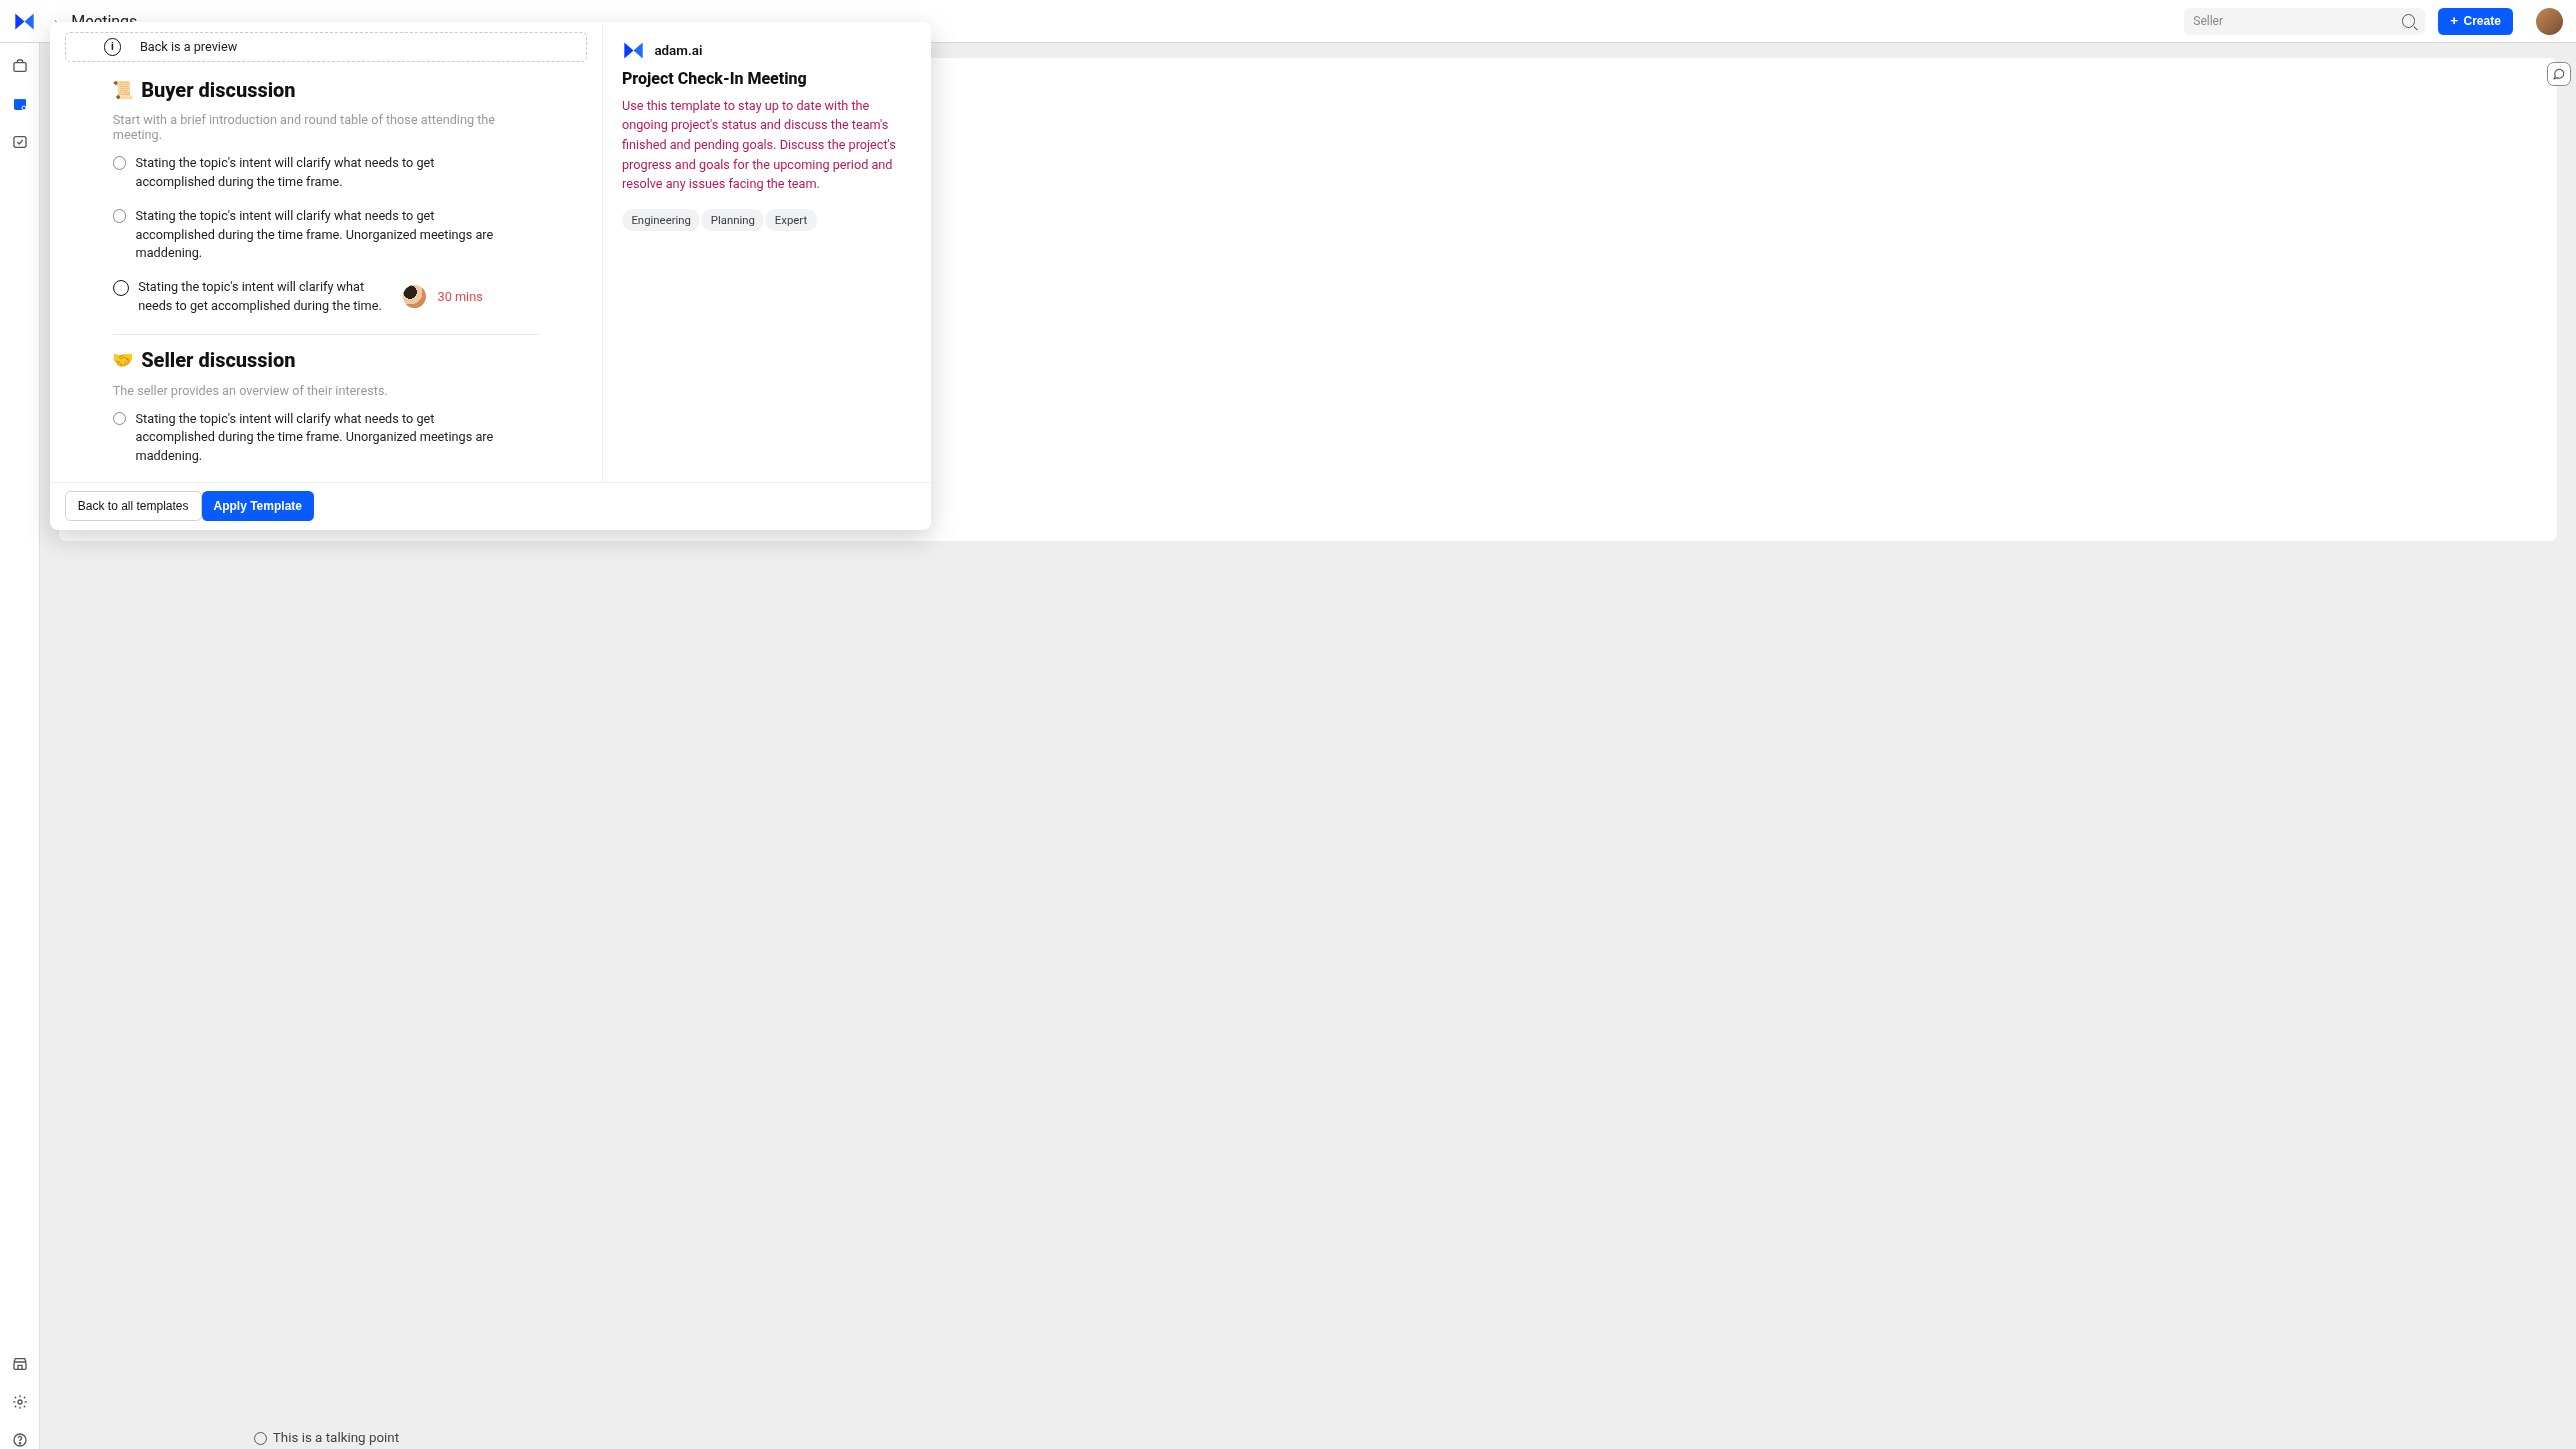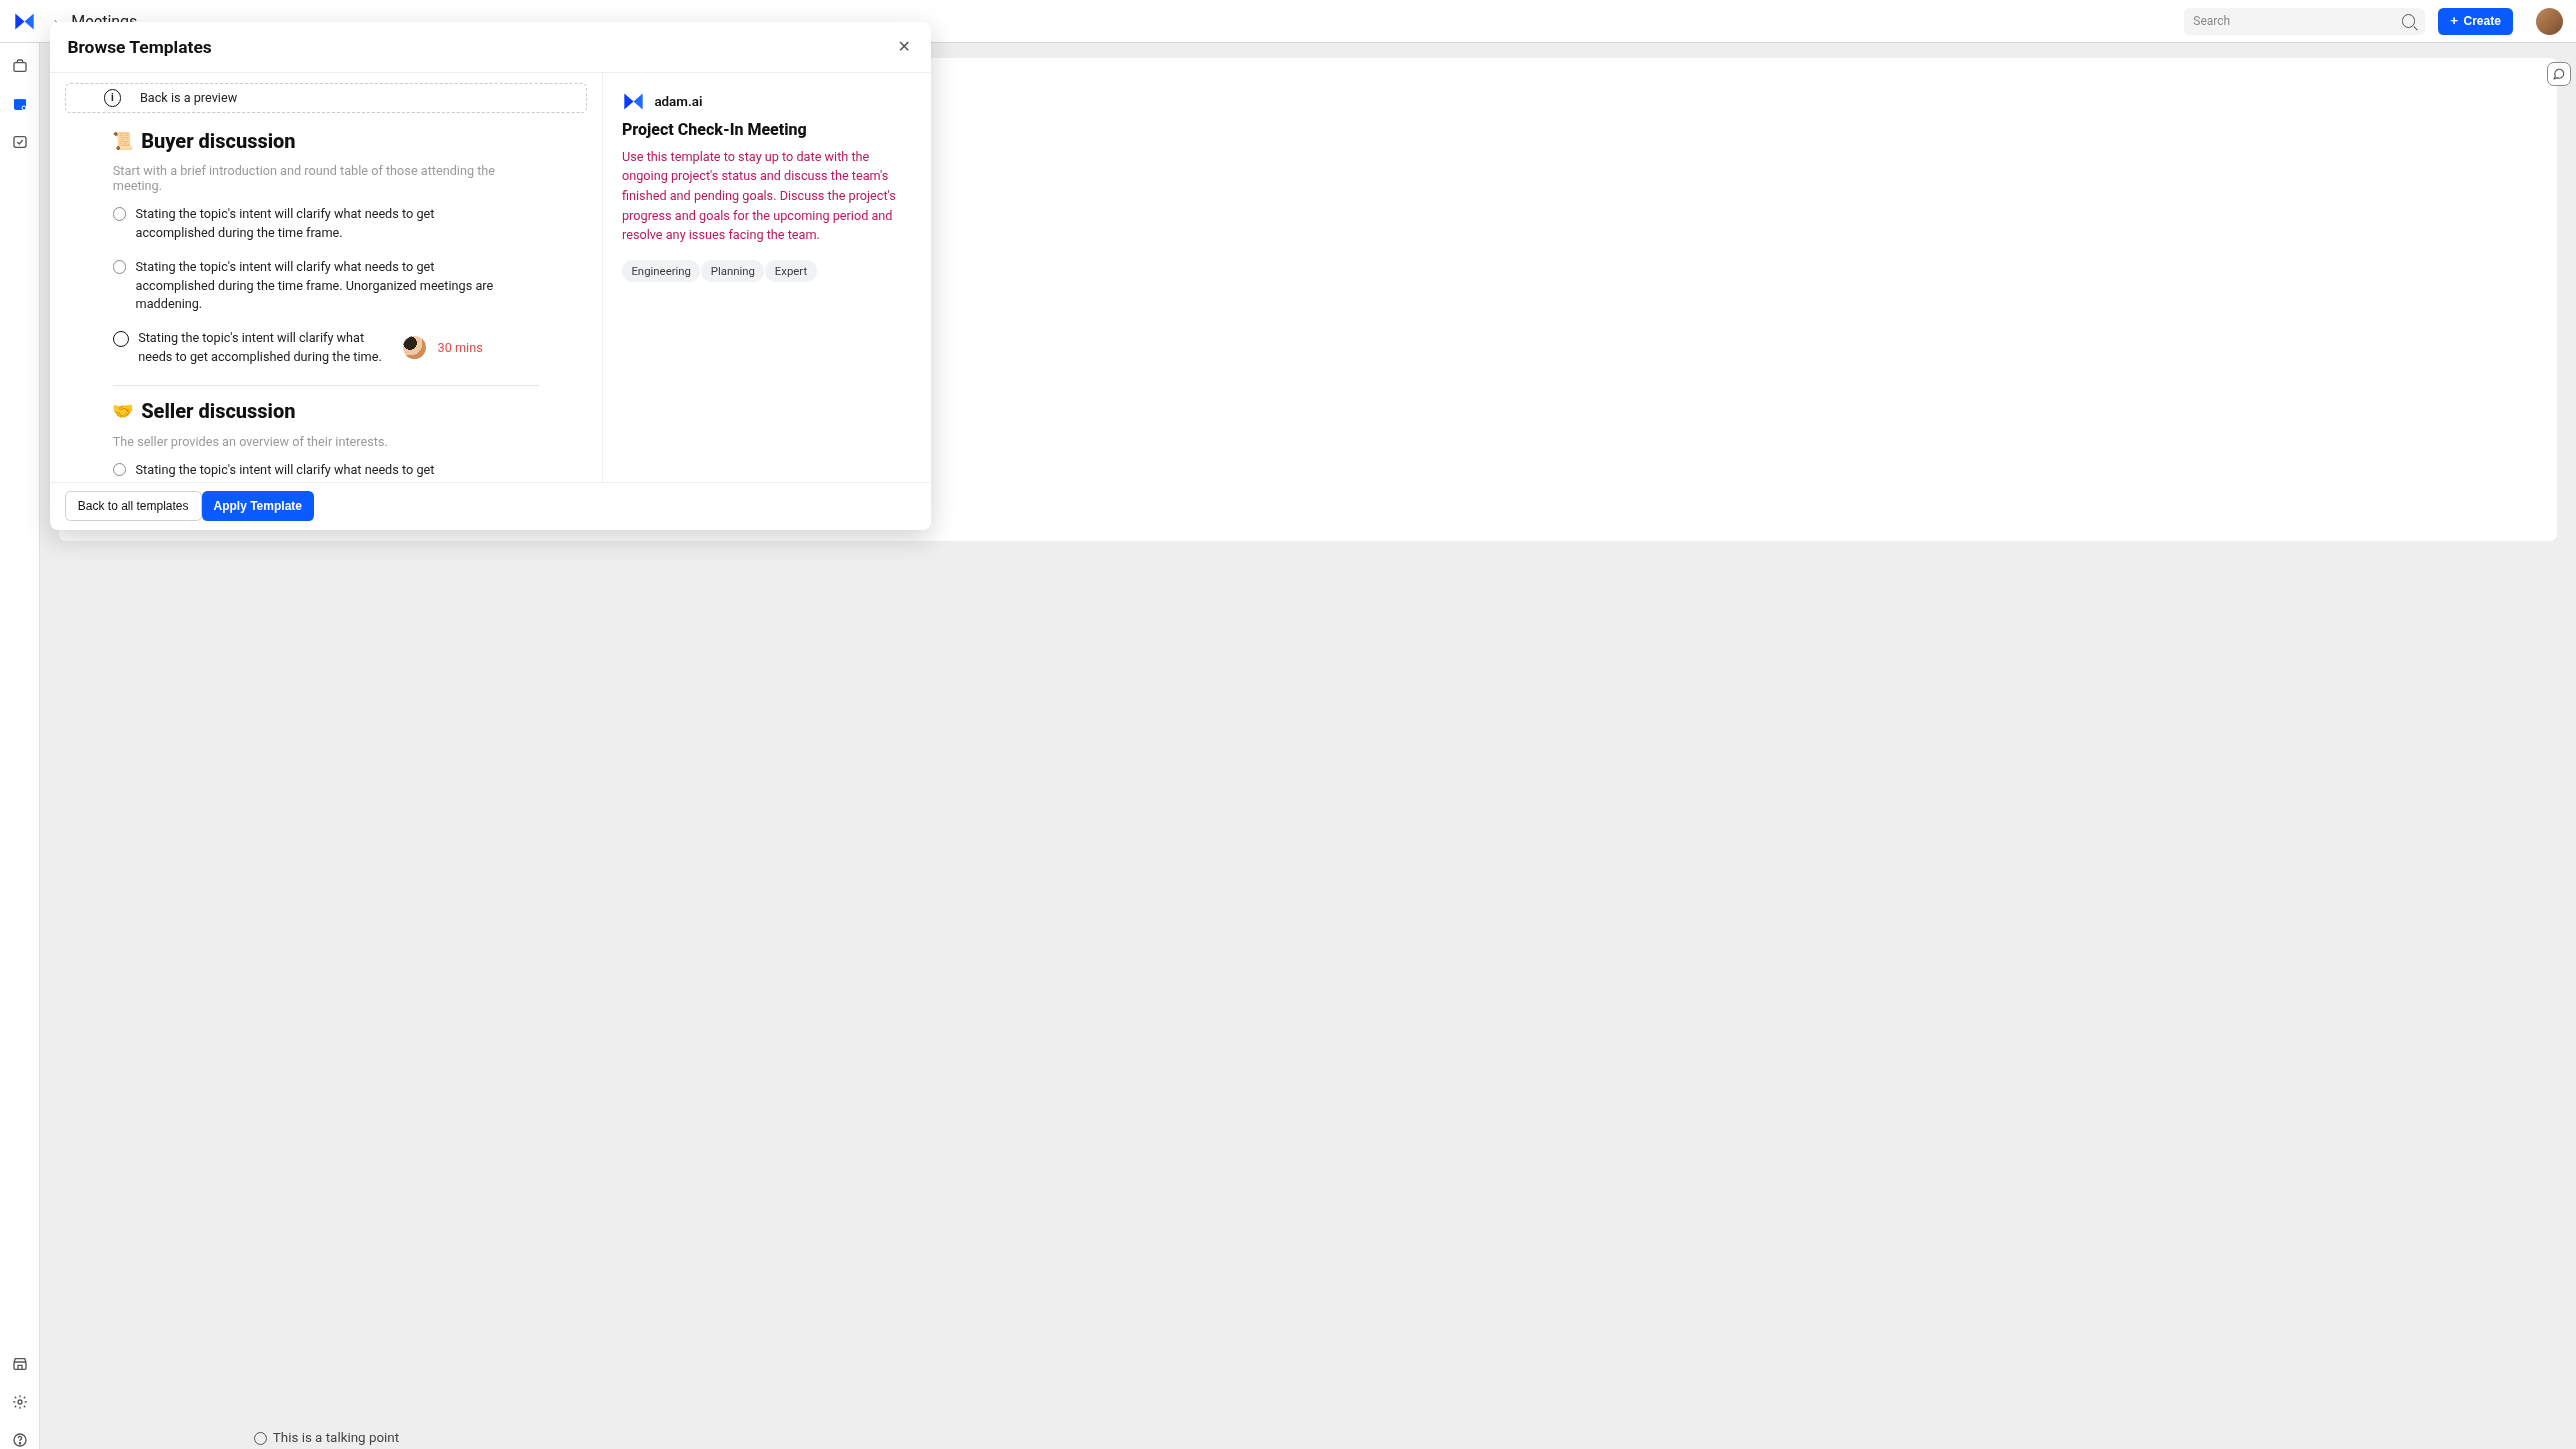--- a/index.html
+++ b/index.html
@@ -83,21 +83,21 @@
     <div class="logo">
       <svg viewBox="0 0 40 40">
           <path d="M4 6 L20 20 L4 34 Z" fill="#0a3bff"></path>
           <path d="M36 6 L20 20 L36 34 Z" fill="#1f6bff"></path>
         </svg>
     </div>
     <span class="chev">›</span>
     <div class="topbar-title">Meetings</div>
     <div class="topbar-spacer"></div>
     <div class="search-box">
-      <span>Search</span>
+      <span>Seller</span>
       <span class="search-icon"></span>
     </div>
     <button class="create-btn">
       <span class="create-plus">+</span>
       <span>Create</span>
     </button>
     <div class="avatar"></div>
   </div>
 
   <div class="left-rail">
@@ -151,24 +151,20 @@
         </svg>
     </div>
   </div>
 
   <div class="lower-fragment">
     <span class="lower-bullet"></span>
     <span>This is a talking point</span>
   </div>
 
   <div class="modal">
-    <div class="modal-header">
-      <div class="modal-title">Browse Templates</div>
-      <div class="close-btn">✕</div>
-    </div>
 
     <div class="modal-body">
 
       <div class="preview-pane">
         <div class="preview-banner">
           <span class="info-wrap">i</span>
           <span>Back is a preview</span>
         </div>
 
         <div class="section">

